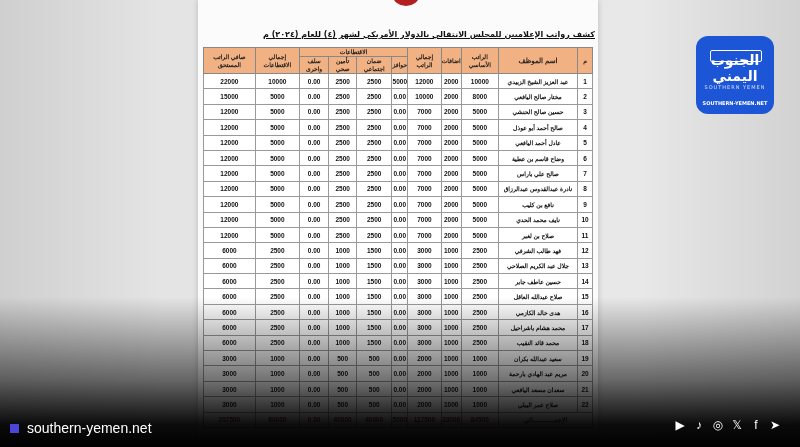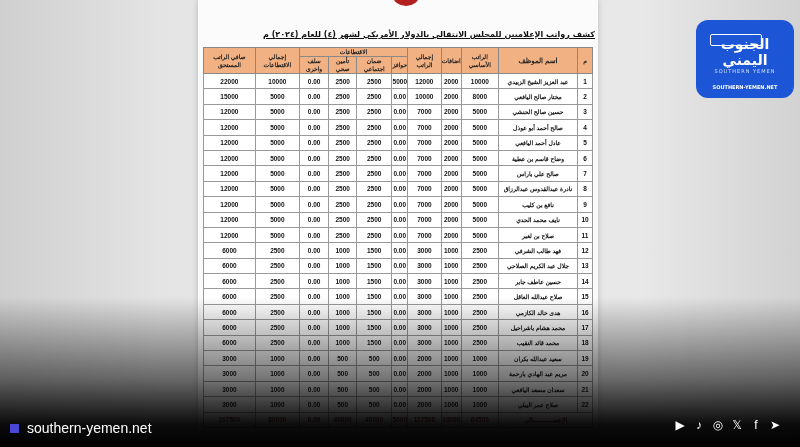--- a/index.html
+++ b/index.html
@@ -6,21 +6,21 @@
   body{width:800px;height:447px;overflow:hidden;position:relative;background:#d9d9d9;font-family:"DejaVu Sans",sans-serif}
   .bg{position:absolute;inset:0;background:linear-gradient(90deg,#cfcfcf 0%,#e4e4e4 20%,#e8e8e8 80%,#d2d2d2 100%)}
   .paper{position:absolute;left:198px;top:0;width:400px;height:447px;background:#fbfbfb;box-shadow:0 0 6px rgba(0,0,0,.2)}
   .seal{position:absolute;left:393px;top:-14px;width:26px;height:20px;border-radius:50%;background:#b32020}
   .doc-title{position:absolute;left:205px;top:30px;width:390px;font-size:8px;font-weight:bold;text-decoration:underline;color:#111;direction:rtl}
   table.sheet{position:absolute;left:203px;top:47px;width:390px;border-collapse:collapse;direction:rtl;font-size:6.5px;font-family:"Liberation Sans",sans-serif}
   table.sheet th{background:#f2b183;color:#222;font-weight:bold;border:1px solid #888;padding:0;line-height:8px;font-size:6px}
   table.sheet td{border:1px solid #999;text-align:center;height:14.4px;padding:0;color:#111;font-weight:bold;background:#fff}
   table.sheet td.name{font-size:6px;text-align:center}
   table.sheet tr.total td{color:#7a1a1a}
-  .logo{position:absolute;left:696px;top:20px;width:98px;height:78px;border-radius:12px;background:#1c55d6;color:#fff;text-align:center}
+  .logo{position:absolute;left:696px;top:36px;width:78px;height:78px;border-radius:12px;background:#1c55d6;color:#fff;text-align:center}
   .logo .ar{font-size:14px;font-weight:bold;margin-top:16px;display:block;direction:rtl}
   .logo .en1{font-size:5px;letter-spacing:1px;display:block;opacity:.8}
   .logo .en2{font-size:5px;font-weight:bold;display:block;margin-top:10px}
   .logo .castle{position:absolute;left:14px;top:14px;width:50px;height:10px;border:1px solid #fff;border-radius:2px}
   .fade{position:absolute;left:0;right:0;bottom:0;height:150px;background:linear-gradient(180deg,rgba(0,0,0,0) 0%,rgba(0,0,0,.55) 55%,rgba(0,0,0,.95) 85%,#000 100%)}
   .footer{position:absolute;left:0;right:0;bottom:0;height:40px;color:#fff}
   .site{position:absolute;left:10px;top:13px;font-size:14px;display:flex;align-items:center;gap:8px;font-family:"Liberation Sans",sans-serif}
   .sq{width:9px;height:9px;background:#4a46d8;display:inline-block}
   .social{position:absolute;right:18px;top:11px;display:flex;align-items:center;gap:5px;font-size:15px;font-family:"Liberation Sans",sans-serif}
   .social .ic{font-size:12px;display:inline-block;width:14px;text-align:center}

